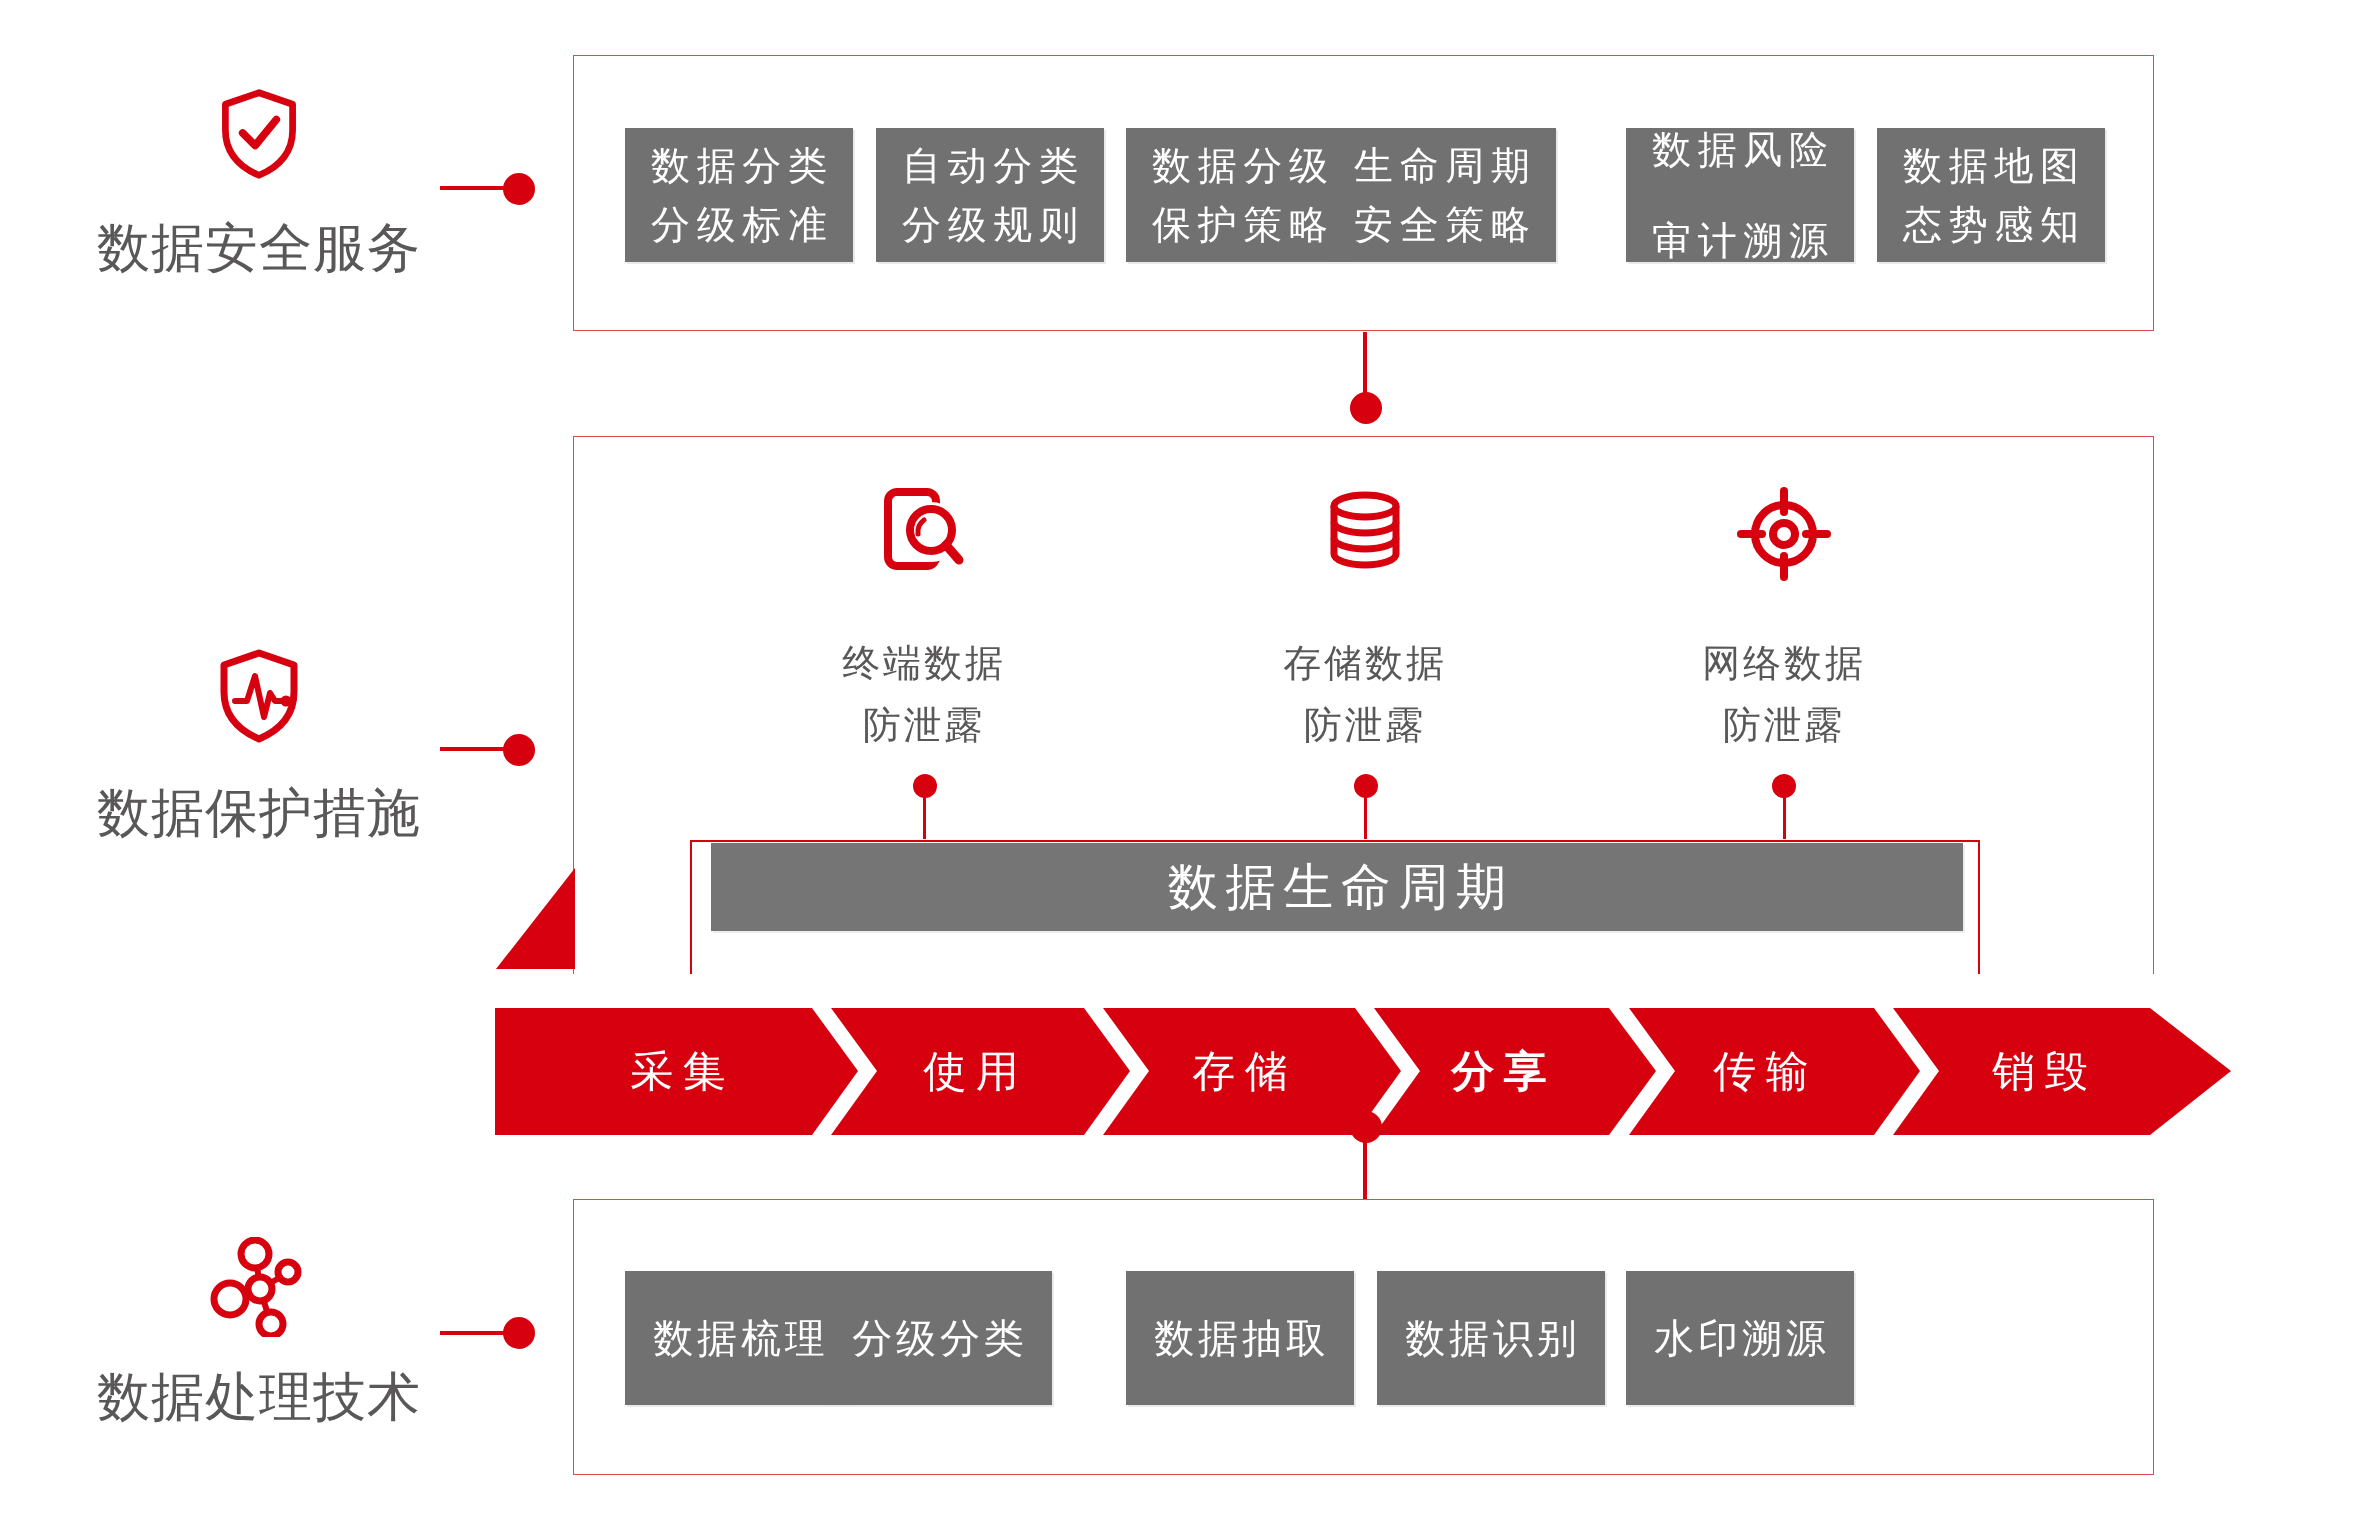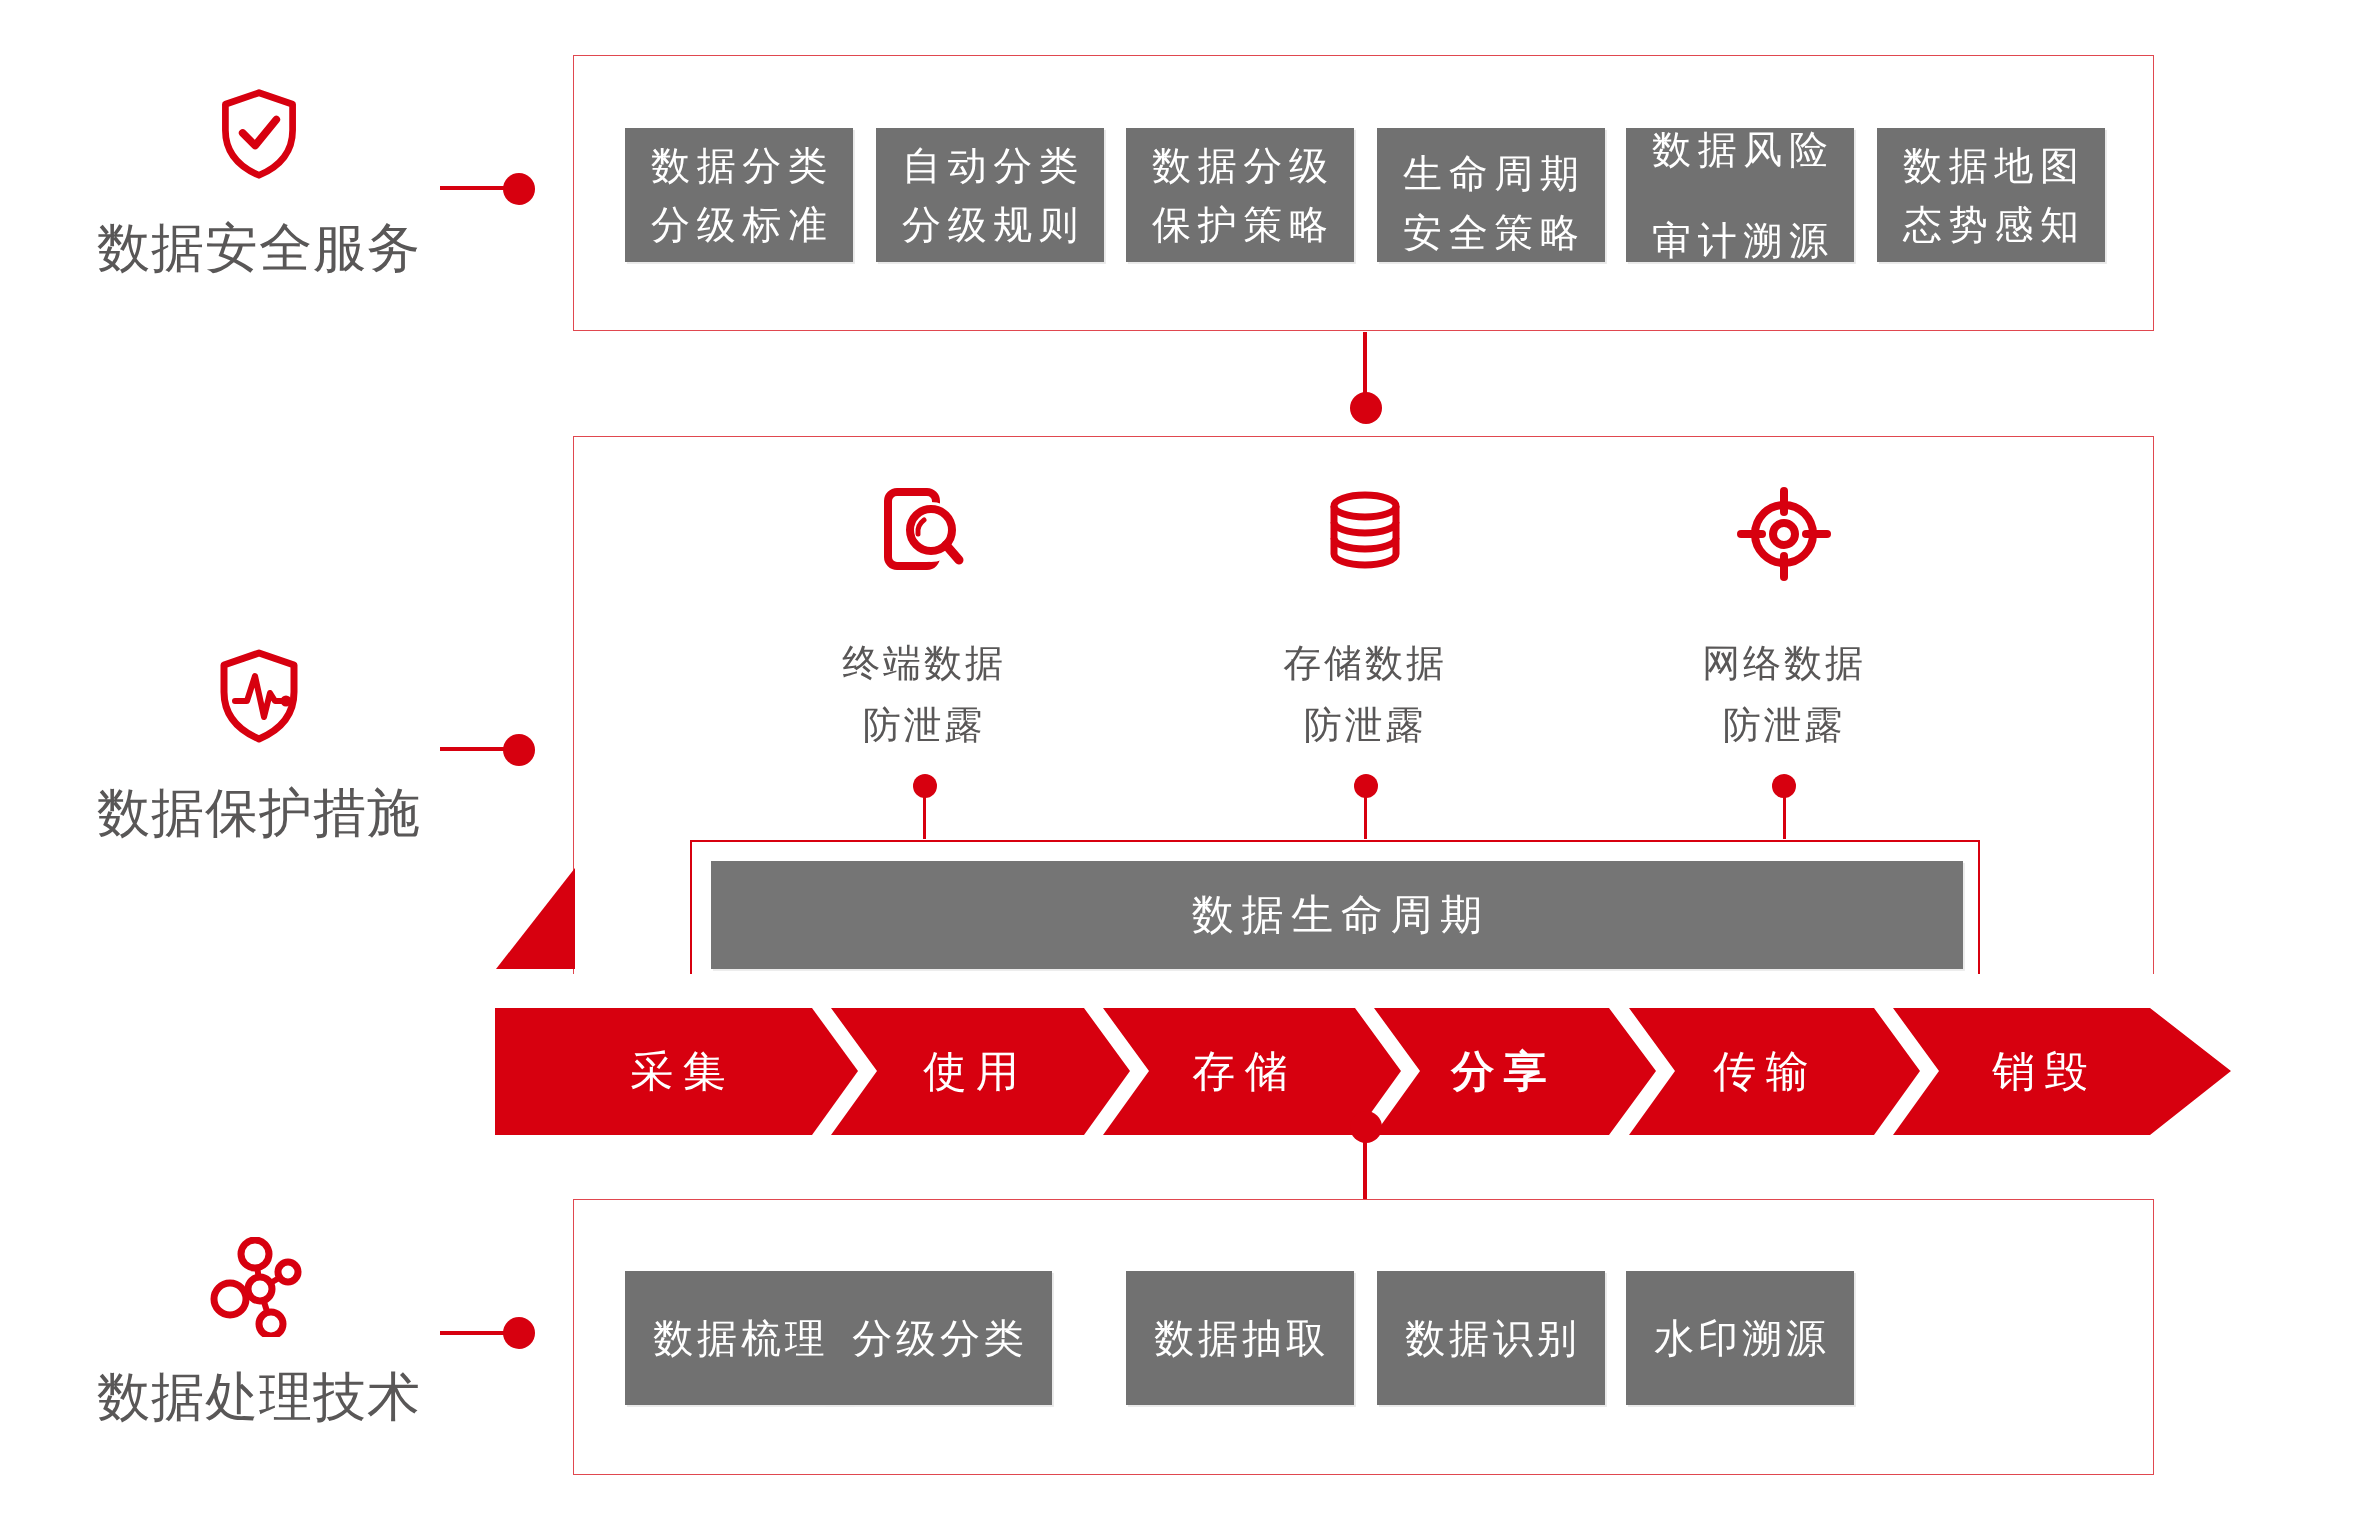--- a/index.html
+++ b/index.html
@@ -16,23 +16,23 @@
         box-shadow:1.9px 1.9px 0 #e9e9e9;}
   .tile.single{font-size:40px;letter-spacing:3.8px;text-indent:3.8px;}
 
   .side-label{position:absolute;width:384px;text-align:center;color:#595757;font-size:53px;letter-spacing:1px;}
   .caption{position:absolute;width:346px;text-align:center;color:#595757;font-size:38px;letter-spacing:2.9px;line-height:50px;}
 
   .hline{position:absolute;height:3.8px;background:#d7000f;}
   .vline{position:absolute;background:#d7000f;}
   .dot{position:absolute;background:#d7000f;border-radius:50%;}
 
-  .lifebar{position:absolute;left:711px;top:861px;width:1252px;height:108px;background:#757575;
+  .lifebar{position:absolute;left:711px;top:843px;width:1252px;height:88px;background:#757575;
            color:#fff;display:flex;align-items:center;justify-content:center;
-           font-size:42px;letter-spacing:7.7px;text-indent:7.7px;box-shadow:1.9px 1.9px 0 #ececec;}
+           font-size:50px;letter-spacing:7.7px;text-indent:7.7px;box-shadow:1.9px 1.9px 0 #ececec;}
 
   #band{position:absolute;left:495px;top:968px;width:1736px;height:127px;margin-top:40px;}
   .seg{position:absolute;left:0;top:0;width:100%;height:100%;background:#d7000f;}
   .stage{position:absolute;top:0;height:127px;line-height:127px;width:250px;text-align:center;
          color:#fff;font-size:43px;letter-spacing:9.6px;text-indent:9.6px;}
   #fold{position:absolute;left:496px;top:868px;width:79px;height:101px;background:#d7000f;
         clip-path:polygon(100% 0,100% 100%,0 100%);}
 
   .icon{position:absolute;}
   .icon svg{display:block;}
@@ -90,21 +90,21 @@
     <span>分级标准</span>
   </div>
   <div class="tile" style="left:876px;top:128px;">
     <span>自动分类</span>
     <span>分级规则</span>
   </div>
   <div class="tile" style="left:1126px;top:128px;">
     <span>数据分级</span>
     <span>保护策略</span>
   </div>
-  <div class="tile" style="left:1377px;top:128px;justify-content:flex-end;">
+  <div class="tile" style="left:1328px;top:128px;">
     <span>生命周期</span>
     <span>安全策略</span>
   </div>
   <div class="tile" style="left:1626px;top:128px;gap:32px;">
     <span>数据风险</span>
     <span>审计溯源</span>
   </div>
   <div class="tile" style="left:1877px;top:128px;">
     <span>数据地图</span>
     <span>态势感知</span>

